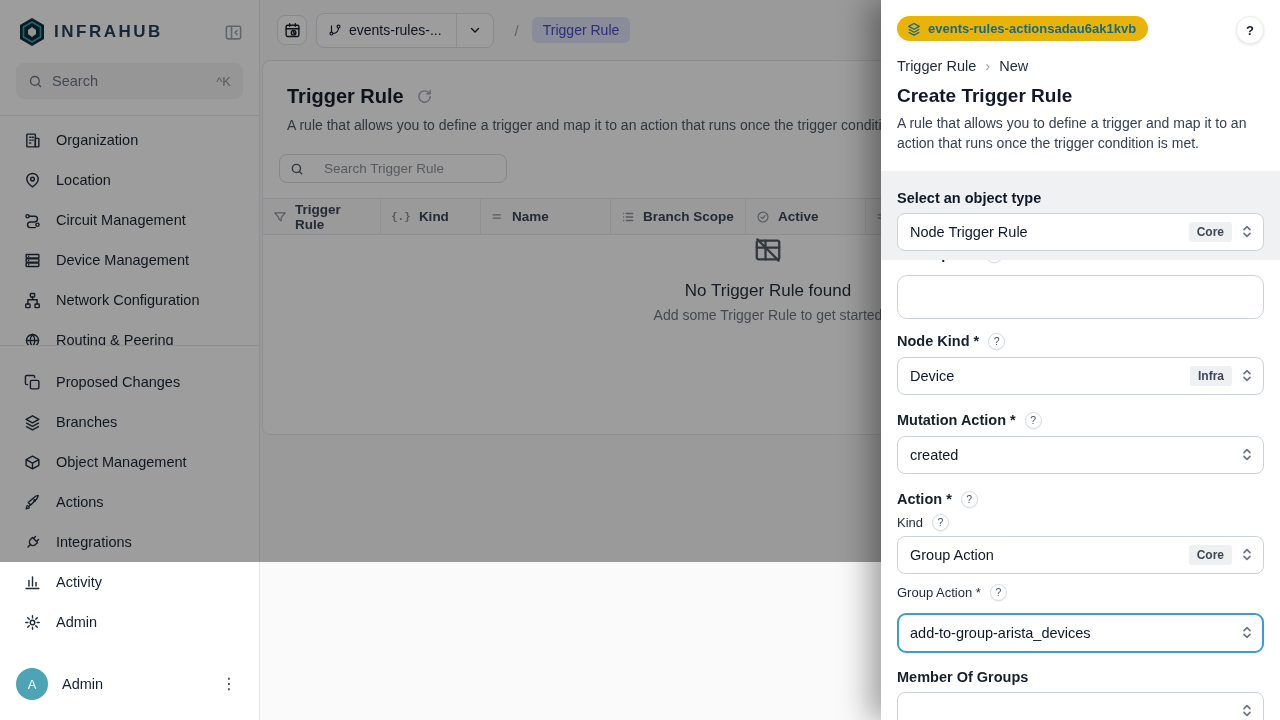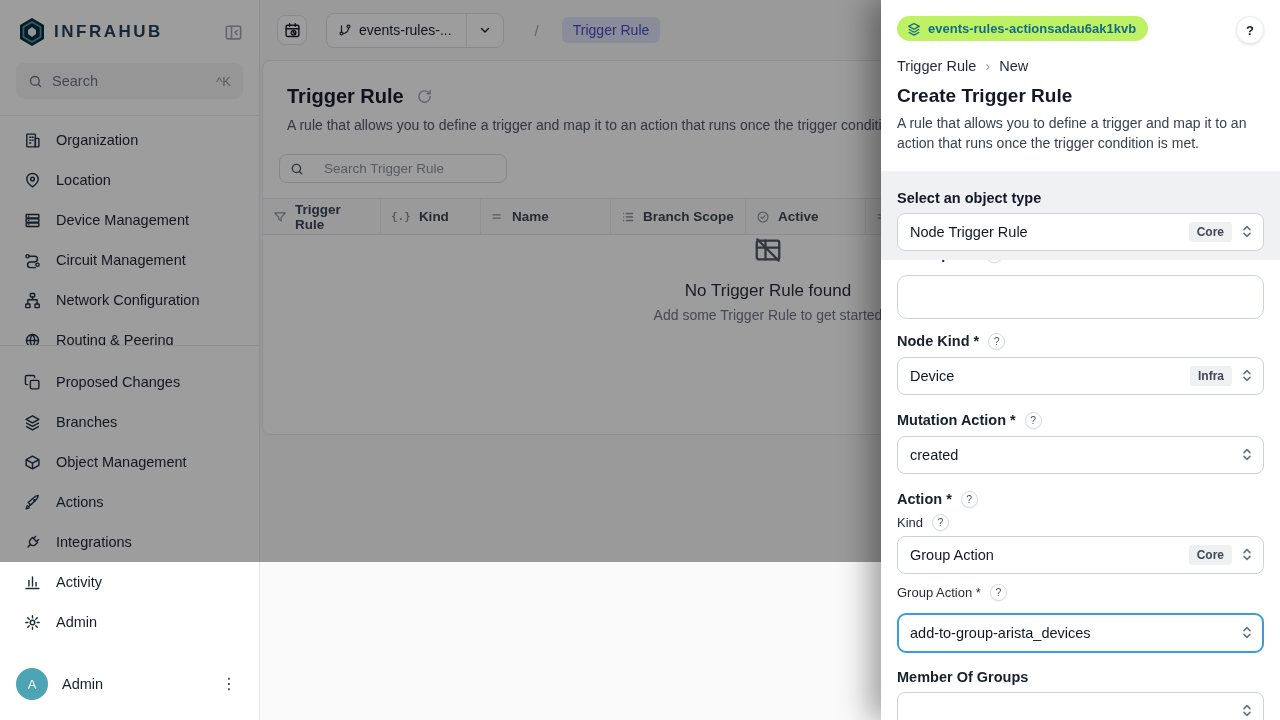--- a/index.html
+++ b/index.html
@@ -23,21 +23,21 @@
   .nav-item { display:flex; align-items:center; gap:15px; height:40px; padding:0 10px 0 16px; border-radius:8px; cursor:pointer; }
   .nav-item .nicon { width:17px; height:17px; color:#1f2937; display:flex; align-items:center; justify-content:center; flex:0 0 17px; }
   .nav-item .nlabel { font-size:14.5px; color:#16202e; }
   .user-row { margin-top:auto; display:flex; align-items:center; gap:14px; padding:12px 16px 20px; }
   .avatar { width:32px; height:32px; border-radius:50%; background:#4da4b5; color:#fff; font-size:13px; display:flex; align-items:center; justify-content:center; }
   .user-name { font-size:14.5px; color:#16202e; flex:1; }
   .kebab { color:#374151; font-size:16px; letter-spacing:0; line-height:1; padding:4px 6px; }
 
   
   .main { flex:1; min-width:0; display:flex; flex-direction:column; background:#fafafa; }
-  .topbar { height:60px; flex:0 0 60px; display:flex; align-items:center; padding-left:17px; gap:19px; }
+  .topbar { height:60px; flex:0 0 60px; display:flex; align-items:center; padding-left:17px; gap:9px; }
   .icon-btn { width:30px; height:30px; background:#fff; border:1px solid #dcdfe4; border-radius:8px; display:flex; align-items:center; justify-content:center; color:#111827; }
   .branch-select { height:35px; background:#fff; border:1px solid #dcdfe4; border-radius:8px; display:flex; align-items:center; overflow:hidden; }
   .branch-main { display:flex; align-items:center; gap:7px; padding:0 14px 0 11px; }
   .branch-name { font-size:14px; color:#111827; }
   .branch-sep { width:1px; align-self:stretch; background:#e3e5e9; }
   .branch-caret { padding:0 11px; color:#111827; display:flex; align-items:center; }
   .crumb-slash { color:#9ca3af; font-size:15px; margin:0 4px 0 12px; }
   .page-badge { background:#dfe3fb; color:#4347c0; font-size:14px; padding:5px 11px; border-radius:6px; }
   .card { margin:0 6px 0 2px; background:#fff; border:1px solid #e5e7eb; border-radius:8px; height:375px; display:flex; flex-direction:column; padding:0 0 0 0; }
   .card-head { padding:24px 24px 0; }
@@ -55,21 +55,21 @@
   .empty { flex:1; display:flex; flex-direction:column; align-items:center; gap:6px; padding-bottom:14px; }
   .empty .eicon { color:#4b5563; margin-bottom:6px; }
   .empty-title { font-size:17px; color:#1f2937; }
   .empty-sub { font-size:14px; color:#6b7280; }
 
   
   .overlay { position:absolute; inset:0; background:rgba(10,10,10,0.40); z-index:40; }
   .drawer { position:absolute; top:0; right:0; width:399px; height:720px; background:#fff; z-index:50; box-shadow:-12px 0 28px rgba(0,0,0,0.35); display:flex; flex-direction:column; }
   .dr-head { padding:16px 16px 17px; }
   .dr-badge-row { display:flex; align-items:flex-start; justify-content:space-between; }
-  .branch-badge { display:inline-flex; align-items:center; gap:7px; background:#bef264; color:#136a8a; font-size:13px; font-weight:600; border-radius:14px; padding:5px 12px 5px 10px; }
+  .branch-badge { display:inline-flex; align-items:center; gap:7px; background:#eab308; color:#136a8a; font-size:13px; font-weight:600; border-radius:14px; padding:5px 12px 5px 10px; }
   .help-btn { width:28px; height:28px; border-radius:50%; background:#fff; border:1px solid #eceef1; box-shadow:0 1px 3px rgba(0,0,0,0.12); font-size:13px; font-weight:600; color:#111827; display:flex; align-items:center; justify-content:center; }
   .dr-crumbs { margin-top:13px; display:flex; align-items:center; gap:9px; font-size:14.5px; color:#1f2937; }
   .dr-crumb-sep { color:#9ca3af; font-size:15px; }
   .dr-title { margin-top:11px; font-size:19px; font-weight:700; color:#111827; }
   .dr-desc { margin-top:6px; font-size:14px; line-height:1.45; color:#374151; width:356px; }
   .graybox { background:#eff1f3; padding:19px 16px 9px; }
   .graybox .gb-label { font-size:14.5px; font-weight:600; color:#111827; }
   .select { margin-top:7px; height:38px; background:#fff; border:1px solid #ccd2d9; border-radius:8px; display:flex; align-items:center; padding:0 10px 0 12px; font-size:14.5px; color:#111827; }
   .select .val { flex:1; overflow:hidden; white-space:nowrap; }
   .kind-badge { background:#eef0f2; color:#3f4754; font-size:12px; font-weight:700; border-radius:3px; padding:3px 8px; margin-right:9px; }
@@ -137,39 +137,39 @@
             <svg width="17" height="17" viewBox="0 0 24 24" fill="none" stroke="currentColor" stroke-width="2" stroke-linecap="round" stroke-linejoin="round">
               <path d="M20 10c0 6-8 11-8 11S4 16 4 10a8 8 0 0 1 16 0z"></path>
               <circle cx="12" cy="10" r="2.6"></circle>
             </svg>
           </span>
         <span class="nlabel">Location</span>
       </div>
       <div class="nav-item">
         <span class="nicon">
             <svg width="17" height="17" viewBox="0 0 24 24" fill="none" stroke="currentColor" stroke-width="2" stroke-linecap="round">
+              <circle cx="5" cy="6" r="2.3"></circle>
+              <circle cx="19" cy="18" r="2.3"></circle>
+              <path d="M7.5 6H15a4 4 0 0 1 0 8H9a4 4 0 0 0 0 8h7"></path>
+            </svg>
+          </span>
+        <span class="nlabel">Circuit Management</span>
+      </div>
+      <div class="nav-item">
+        <span class="nicon">
+            <svg width="17" height="17" viewBox="0 0 24 24" fill="none" stroke="currentColor" stroke-width="2" stroke-linecap="round">
               <rect x="3" y="3.5" width="18" height="5" rx="1"></rect>
               <rect x="3" y="9.5" width="18" height="5" rx="1"></rect>
               <rect x="3" y="15.5" width="18" height="5" rx="1"></rect>
               <line x1="6.5" y1="6" x2="6.6" y2="6"></line>
               <line x1="6.5" y1="12" x2="6.6" y2="12"></line>
               <line x1="6.5" y1="18" x2="6.6" y2="18"></line>
             </svg>
           </span>
         <span class="nlabel">Device Management</span>
-      </div>
-      <div class="nav-item">
-        <span class="nicon">
-            <svg width="17" height="17" viewBox="0 0 24 24" fill="none" stroke="currentColor" stroke-width="2" stroke-linecap="round">
-              <circle cx="5" cy="6" r="2.3"></circle>
-              <circle cx="19" cy="18" r="2.3"></circle>
-              <path d="M7.5 6H15a4 4 0 0 1 0 8H9a4 4 0 0 0 0 8h7"></path>
-            </svg>
-          </span>
-        <span class="nlabel">Circuit Management</span>
       </div>
       <div class="nav-item">
         <span class="nicon">
             <svg width="17" height="17" viewBox="0 0 24 24" fill="none" stroke="currentColor" stroke-width="2" stroke-linecap="round" stroke-linejoin="round">
               <rect x="9" y="2" width="6" height="5" rx="1"></rect>
               <rect x="2.5" y="17" width="6" height="5" rx="1"></rect>
               <rect x="15.5" y="17" width="6" height="5" rx="1"></rect>
               <path d="M12 7v4M12 11H5.5v6M12 11h6.5v6"></path>
             </svg>
           </span>

